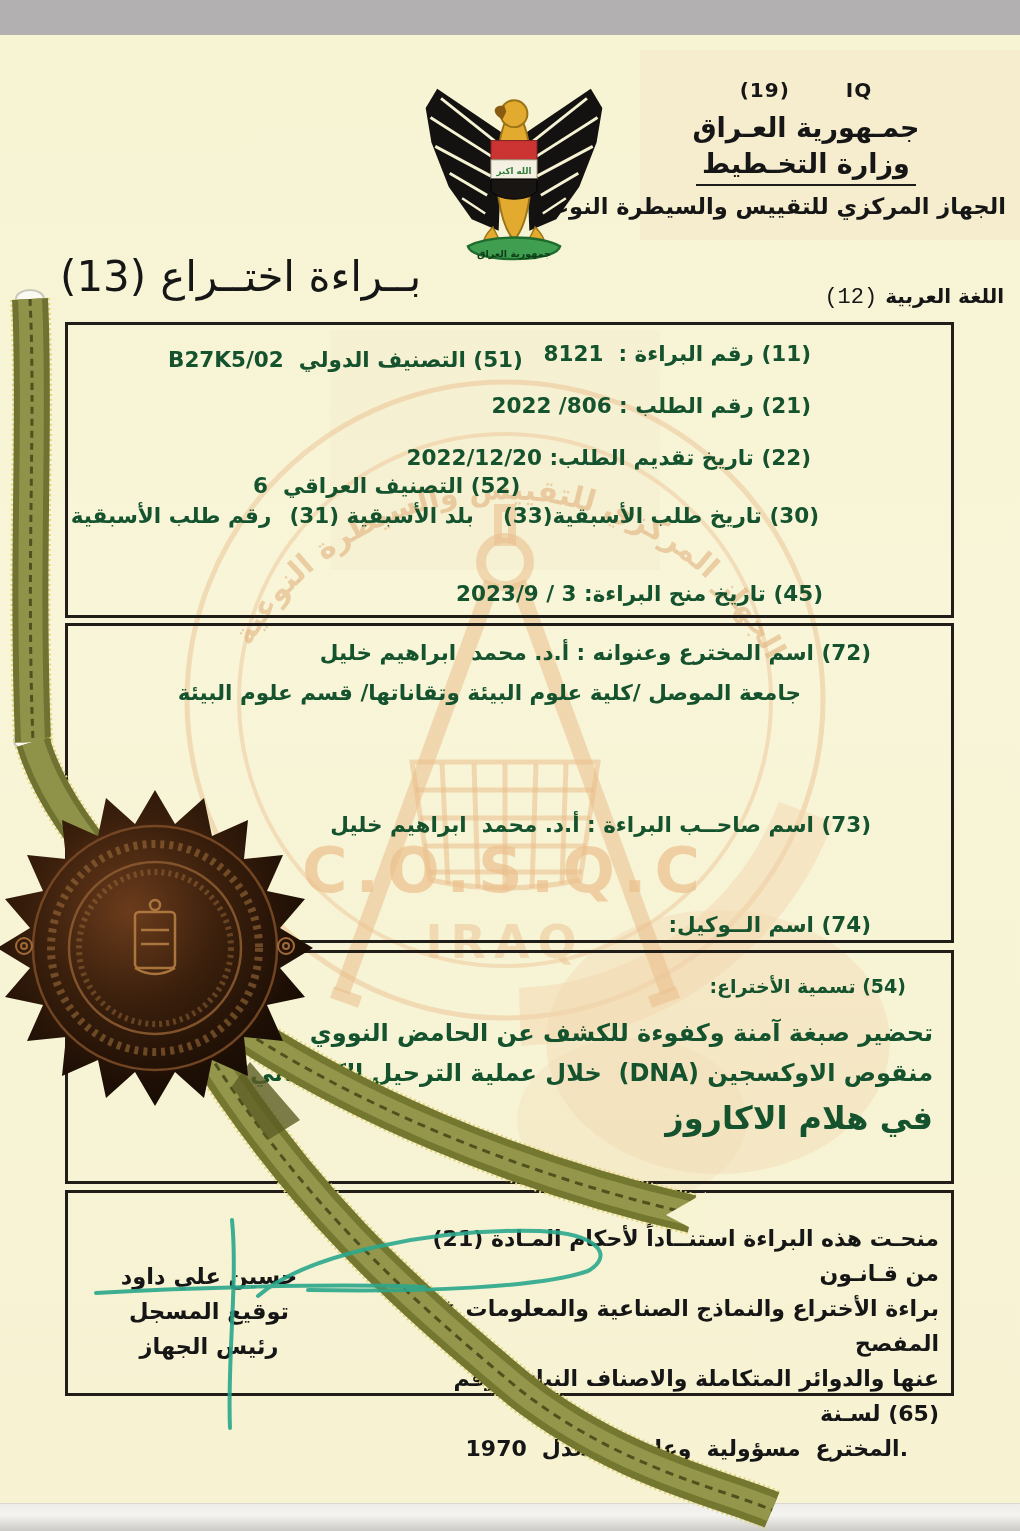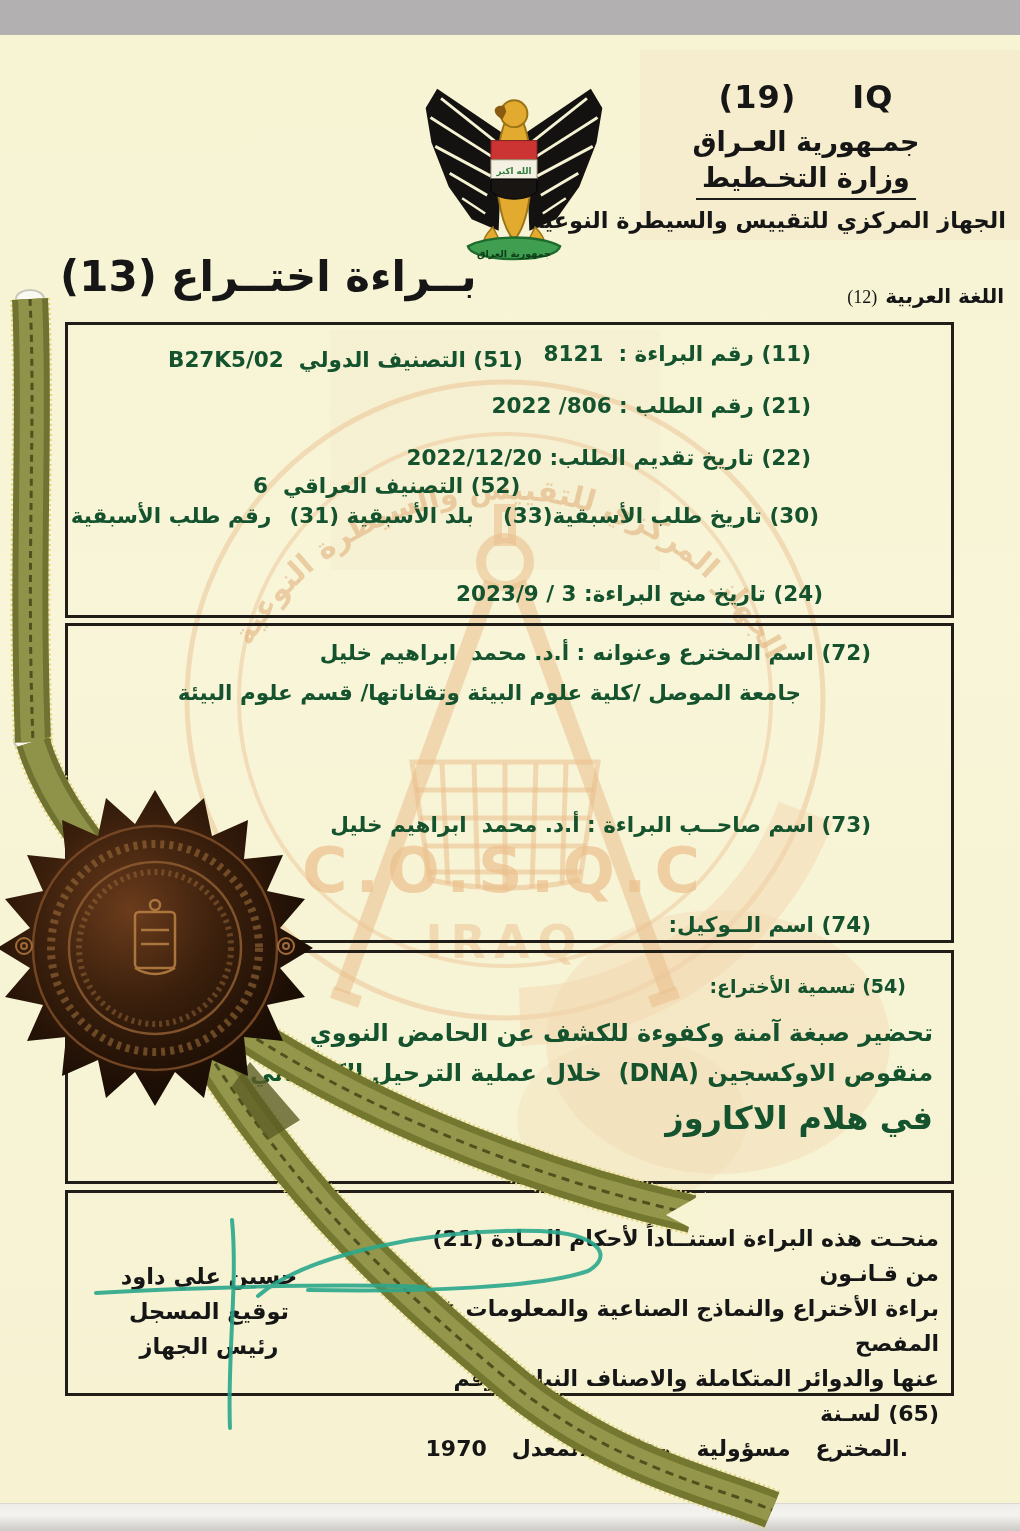--- a/index.html
+++ b/index.html
@@ -20,57 +20,57 @@
   }
   .tint{position:absolute;pointer-events:none;}
   svg{display:block;}
   .layer{position:absolute;left:0;top:0;}
 
   
   #hdr-right{
     position:absolute;right:14px;top:78px;width:400px;
     text-align:center;font-weight:bold;
   }
-  #hdr-code{direction:rtl;font-size:32px;letter-spacing:1px;margin-bottom:8px;
+  #hdr-code{direction:rtl;font-size:20px;letter-spacing:1px;margin-bottom:8px;
     display:flex;flex-direction:row-reverse;justify-content:center;gap:56px;}
   .hdr-line{direction:rtl;font-size:27px;line-height:36px;}
   #hdr-org{direction:rtl;font-size:22.5px;margin-top:7px;white-space:nowrap;}
 
   #lang-line{
     position:absolute;right:16px;top:284px;
     display:flex;direction:ltr;align-items:baseline;gap:8px;font-size:20px;
   }
-  #lang-num{font-family:Liberation Serif, serif;font-weight:normal;font-size:18px;}
+  #lang-num{font-family:Liberation Mono, monospace;font-weight:normal;font-size:22px;}
   #lang-label{font-weight:bold;direction:rtl;}
 
   #doc-title{
     position:absolute;left:60px;top:252px;
     display:flex;direction:ltr;align-items:baseline;gap:14px;
-    font-size:42px;font-weight:bold;
+    font-size:42px;font-weight:normal;
   }
   #doc-title .ar{direction:rtl;letter-spacing:1px;}
 
   
   .box{position:absolute;left:65px;width:883px;border:3px solid #211e19;background:transparent;z-index:2;}
   #box1{top:322px;height:290px;}
   #box2{top:623px;height:314px;}
   #box3{top:950px;height:228px;}
   #box4{top:1190px;height:200px;}
 
   .fline{
     position:absolute;direction:rtl;text-align:right;
     font-weight:bold;font-size:21.5px;white-space:pre;color:#14532d;
   }
   .ltrv{direction:ltr;unicode-bidi:isolate;}
 
   
   #grant-par{position:absolute;right:12px;top:28px;width:540px;direction:rtl;
     font-weight:bold;font-size:22px;line-height:35px;text-align:right;}
   #grant-lastline{
-    display:flex;direction:ltr;justify-content:flex-end;gap:25px;
+    display:flex;direction:ltr;justify-content:flex-end;gap:15px;
     margin-right:31px;margin-top:0;
   }
   #sig-col{position:absolute;left:16px;top:66px;width:250px;direction:rtl;
     font-weight:bold;font-size:22.5px;line-height:35px;text-align:center;}
 
   .wm-text{font-weight:bold;letter-spacing:8px;}
 </style>
 </head>
 <body>
 
@@ -173,21 +173,21 @@
   <span class="ar">بــراءة اختــراع</span>
 </div>
 
 <div id="box1" class="box">
   <div class="fline" style="right:140px;top:16px;"><span>(11)</span> <span>رقم البراءة :</span>  <span class="ltrv">8121</span></div>
   <div class="fline" style="left:100px;top:22px;"><span>(51)</span> <span>التصنيف الدولي</span>  <span class="ltrv">B27K5/02</span></div>
   <div class="fline" style="right:140px;top:68px;"><span>(21)</span> <span>رقم الطلب :</span> <span class="ltrv">2022 /806</span></div>
   <div class="fline" style="right:140px;top:120px;"><span>(22)</span> <span>تاريخ تقديم الطلب:</span> <span class="ltrv">2022/12/20</span></div>
   <div class="fline" style="left:185px;top:148px;"><span>(52)</span> <span>التصنيف العراقي</span>  <span class="ltrv">6</span></div>
   <div class="fline" style="right:132px;top:178px;">(30) تاريخ طلب الأسبقية(33)  بلد الأسبقية (31)  رقم طلب الأسبقية</div>
-  <div class="fline" style="right:128px;top:256px;"><span>(24)</span> <span>تاريخ منح البراءة:</span> <span class="ltrv">2023/9 / 3</span></div>
+  <div class="fline" style="right:128px;top:256px;"><span>(45)</span> <span>تاريخ منح البراءة:</span> <span class="ltrv">2023/9 / 3</span></div>
 </div>
 
 <div id="box2" class="box">
   <div class="fline" style="right:80px;top:14px;"><span>(72)</span> <span>اسم المخترع وعنوانه :</span> <span>أ.د. محمد  ابراهيم خليل</span></div>
   <div class="fline" style="right:150px;top:54px;">جامعة الموصل /كلية علوم البيئة وتقاناتها/ قسم علوم البيئة</div>
   <div class="fline" style="right:80px;top:186px;"><span>(73)</span> <span>اسم صاحــب البراءة :</span> <span>أ.د. محمد  ابراهيم خليل</span></div>
   <div class="fline" style="right:80px;top:278px;margin-top:8px;"><span>(74)</span> <span>اسم الــوكيل:</span></div>
 </div>
 
 <div id="box3" class="box">

